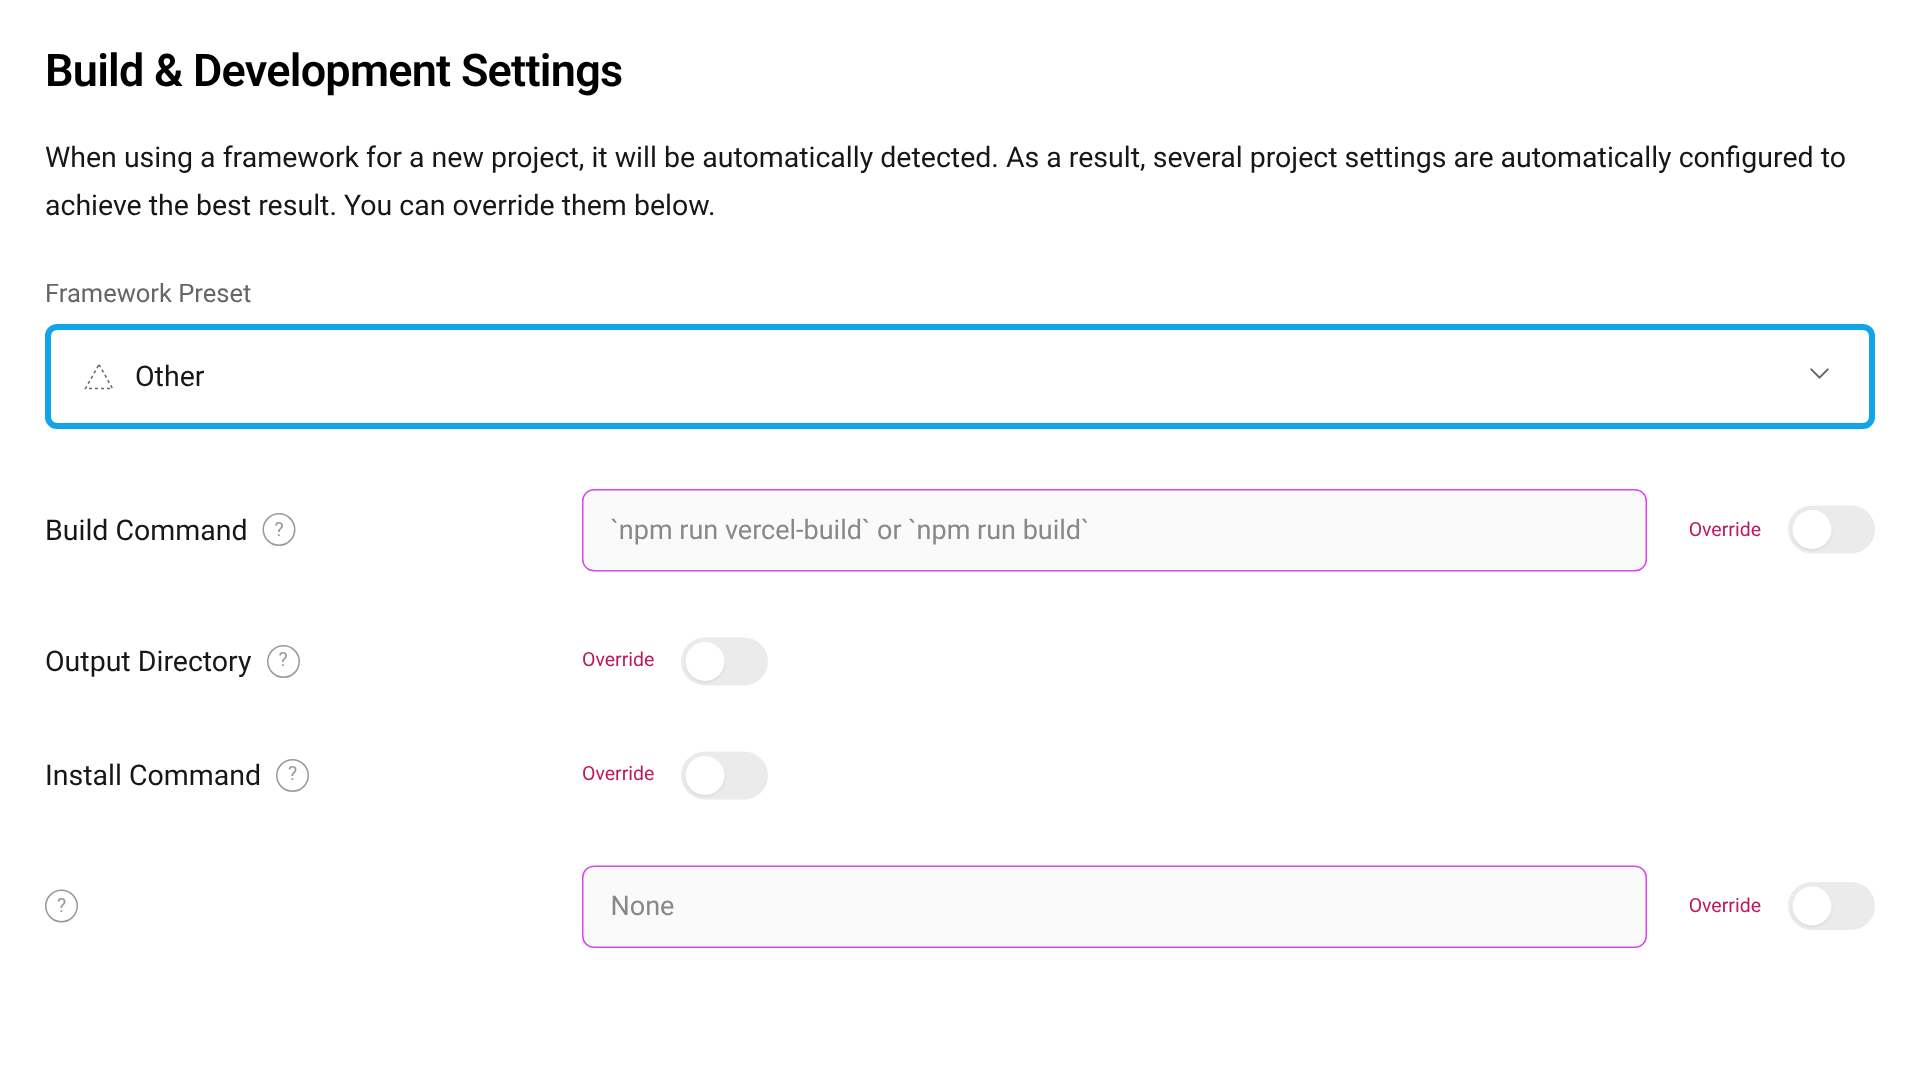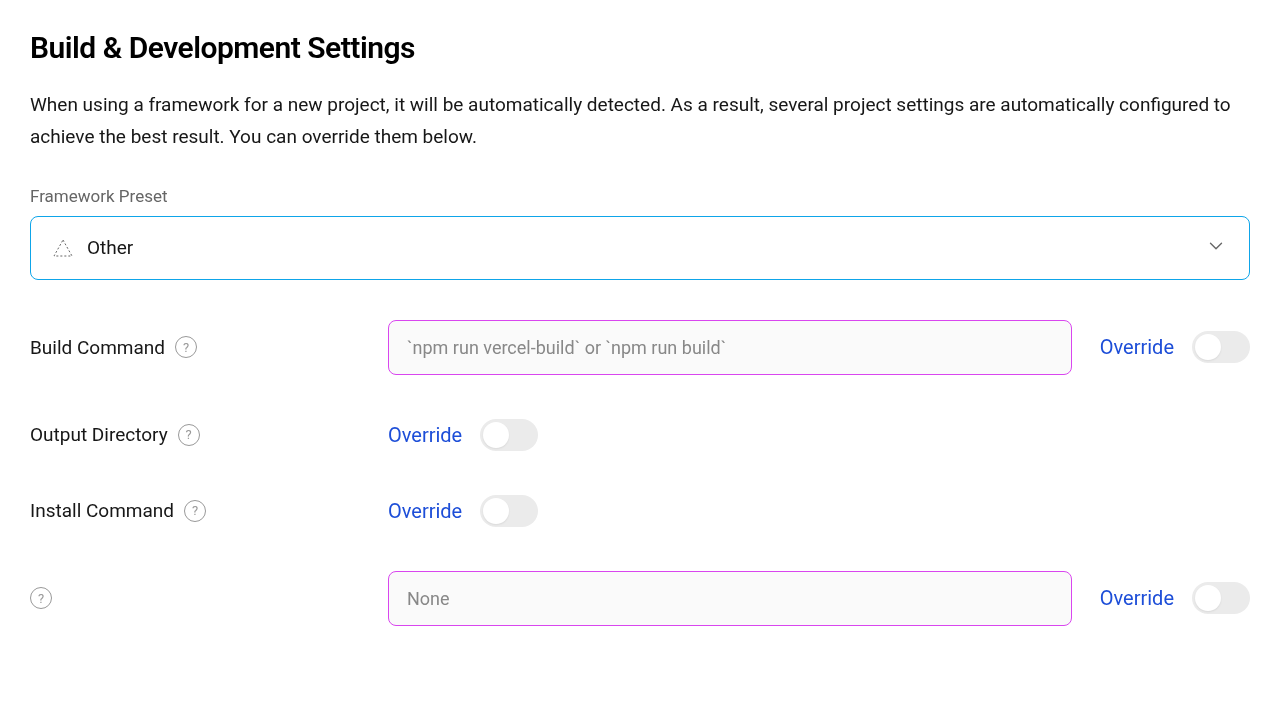--- a/index.html
+++ b/index.html
@@ -29,21 +29,21 @@
     }
     .field-label-top {
       font-size: 17px;
       color: #666666;
       margin-bottom: 10px;
     }
     .select-box {
       display: flex;
       align-items: center;
       justify-content: space-between;
-      border: 1px solid #0ea5e9;
+      border: 4px solid #0ea5e9;
       border-radius: 8px;
       padding: 18px 22px;
       cursor: pointer;
       margin-bottom: 40px;
       background: #ffffff;
     }
     .select-left {
       display: flex;
       align-items: center;
       gap: 14px;
@@ -101,22 +101,22 @@
     .text-input::placeholder {
       color: #888888;
     }
     .override-wrap {
       display: flex;
       align-items: center;
       gap: 18px;
       flex-shrink: 0;
     }
     .override-label {
-      font-size: 20px;
-      color: #1d4ed8;
+      font-size: 13px;
+      color: #be185d;
     }
     .toggle {
       width: 58px;
       height: 32px;
       background: #ebebeb;
       border-radius: 16px;
       position: relative;
       cursor: pointer;
     }
     .toggle-thumb {

